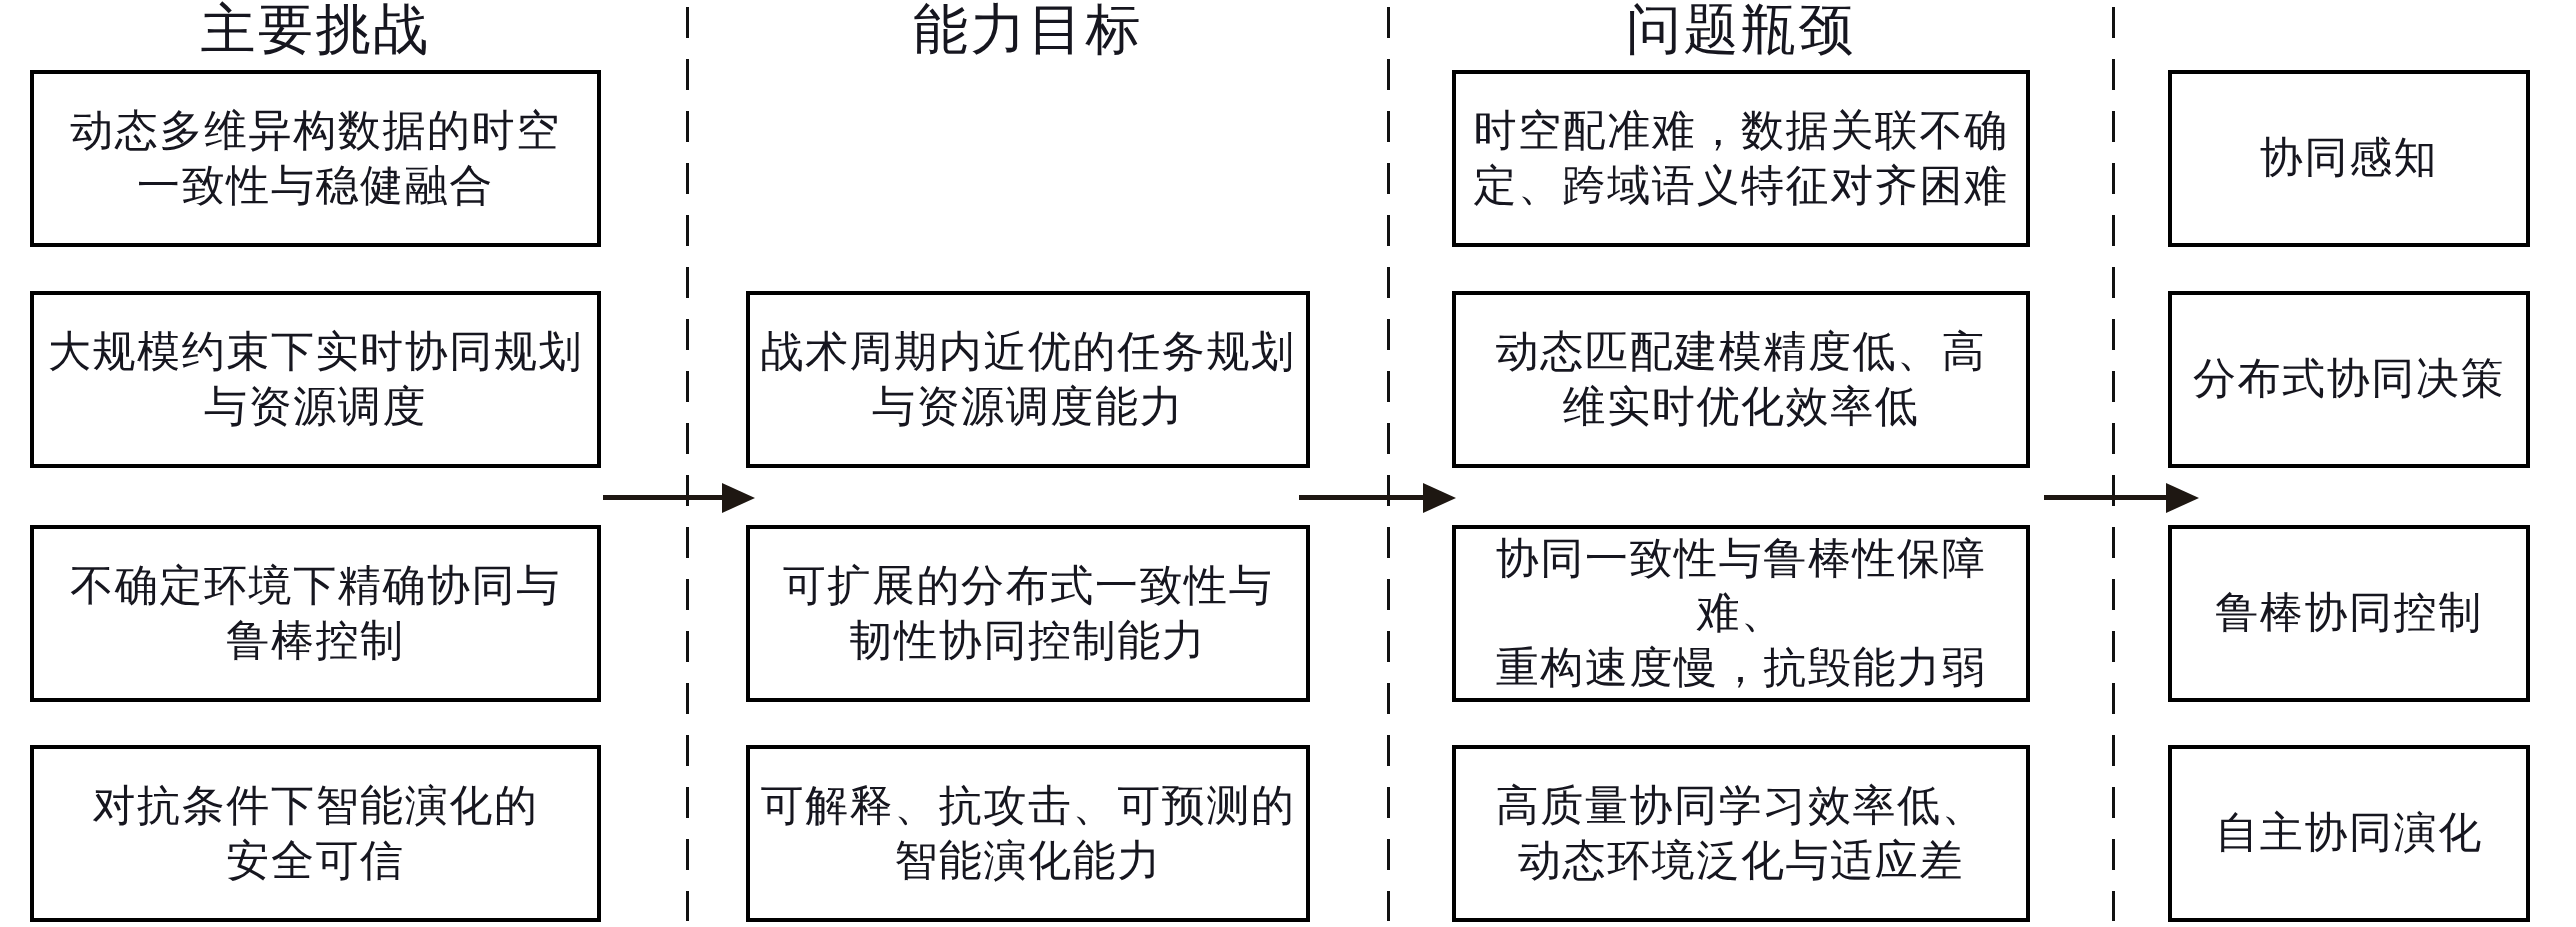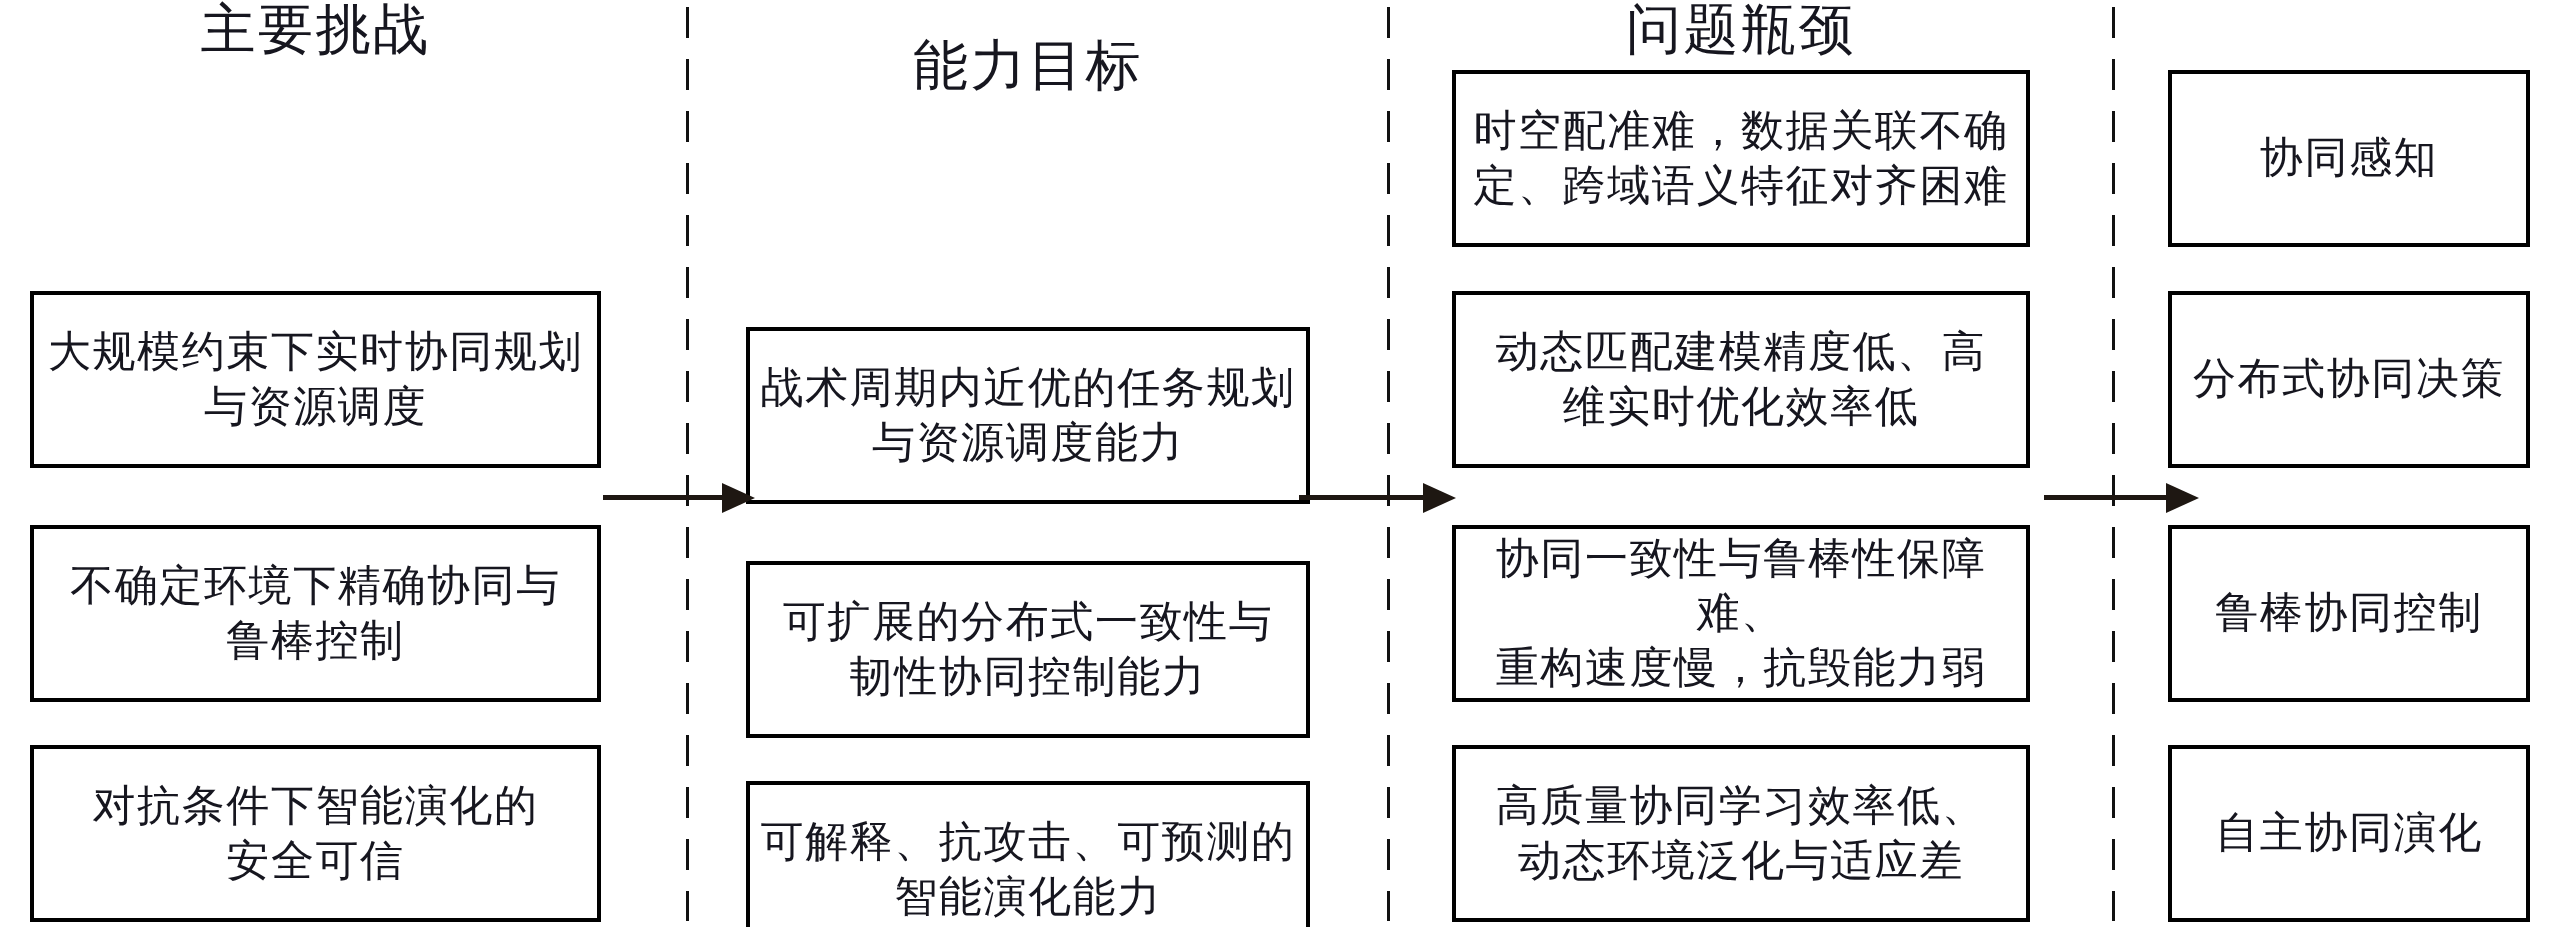--- a/index.html
+++ b/index.html
@@ -11,21 +11,21 @@
     position: relative;
     width: 2576px;
     height: 927px;
     background: #ffffff;
     font-family: "Liberation Serif", "DejaVu Serif", serif;
     color: #16161f;
     overflow: hidden;
   }
   
   .c1 { left: 30px;   width: 571px; }
-  .c2 { left: 746px;  width: 564px; margin-top: 36px; }
+  .c2 { left: 746px;  width: 564px; }
   .c3 { left: 1452px; width: 578px; }
   .c4 { left: 2168px; width: 362px; }
   
   .r1 { top: 70px; }
   .r2 { top: 291px; }
   .r3 { top: 525px; }
   .r4 { top: 745px; }
 
   .hdr {
     position: absolute;
@@ -98,20 +98,22 @@
 <div class="canvas">
 
   <div class="hdr c1">主要挑战</div>
   <div class="hdr c2">能力目标</div>
   <div class="hdr c3">问题瓶颈</div>
 
   <div class="vsep s1"></div>
   <div class="vsep s2"></div>
   <div class="vsep s3"></div>
 
+  <div class="node c1 r1">动态多维异构数据的时空
+一致性与稳健融合</div>
   <div class="node c1 r2">大规模约束下实时协同规划
 与资源调度</div>
   <div class="node c1 r3">不确定环境下精确协同与
 鲁棒控制</div>
   <div class="node c1 r4">对抗条件下智能演化的
 安全可信</div>
 
   <div class="node c2 r2">战术周期内近优的任务规划
 与资源调度能力</div>
   <div class="node c2 r3">可扩展的分布式一致性与

